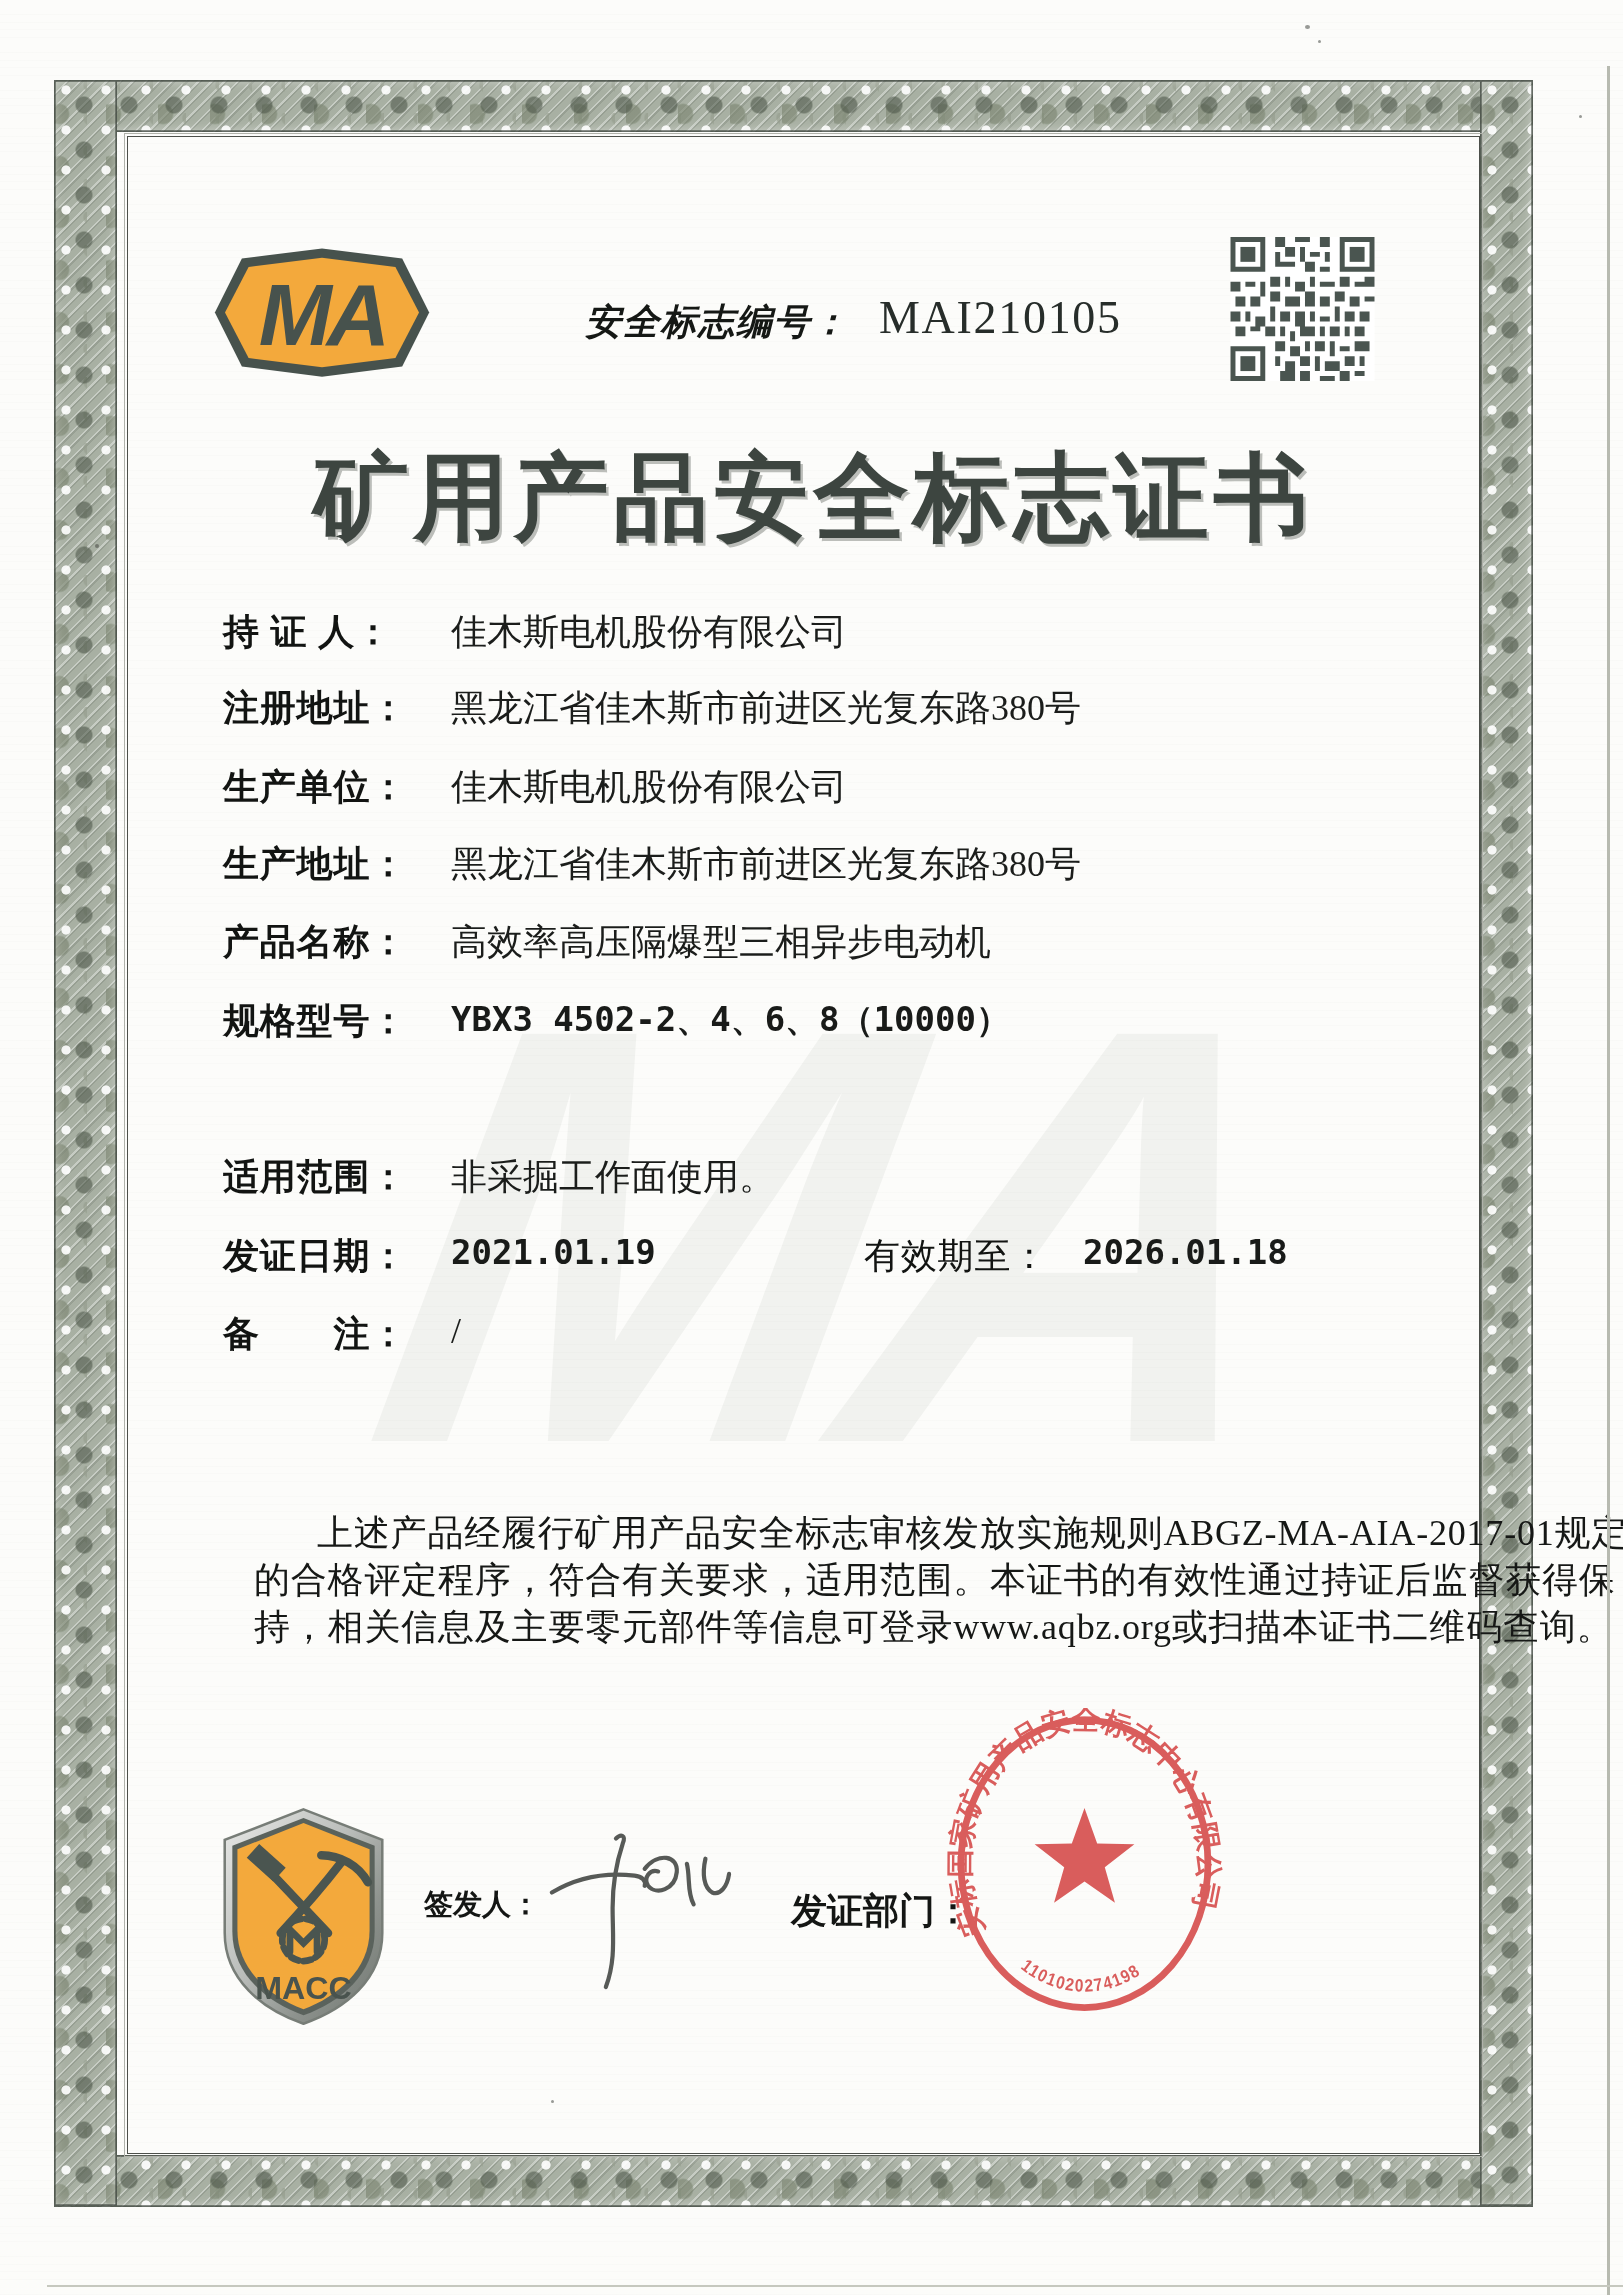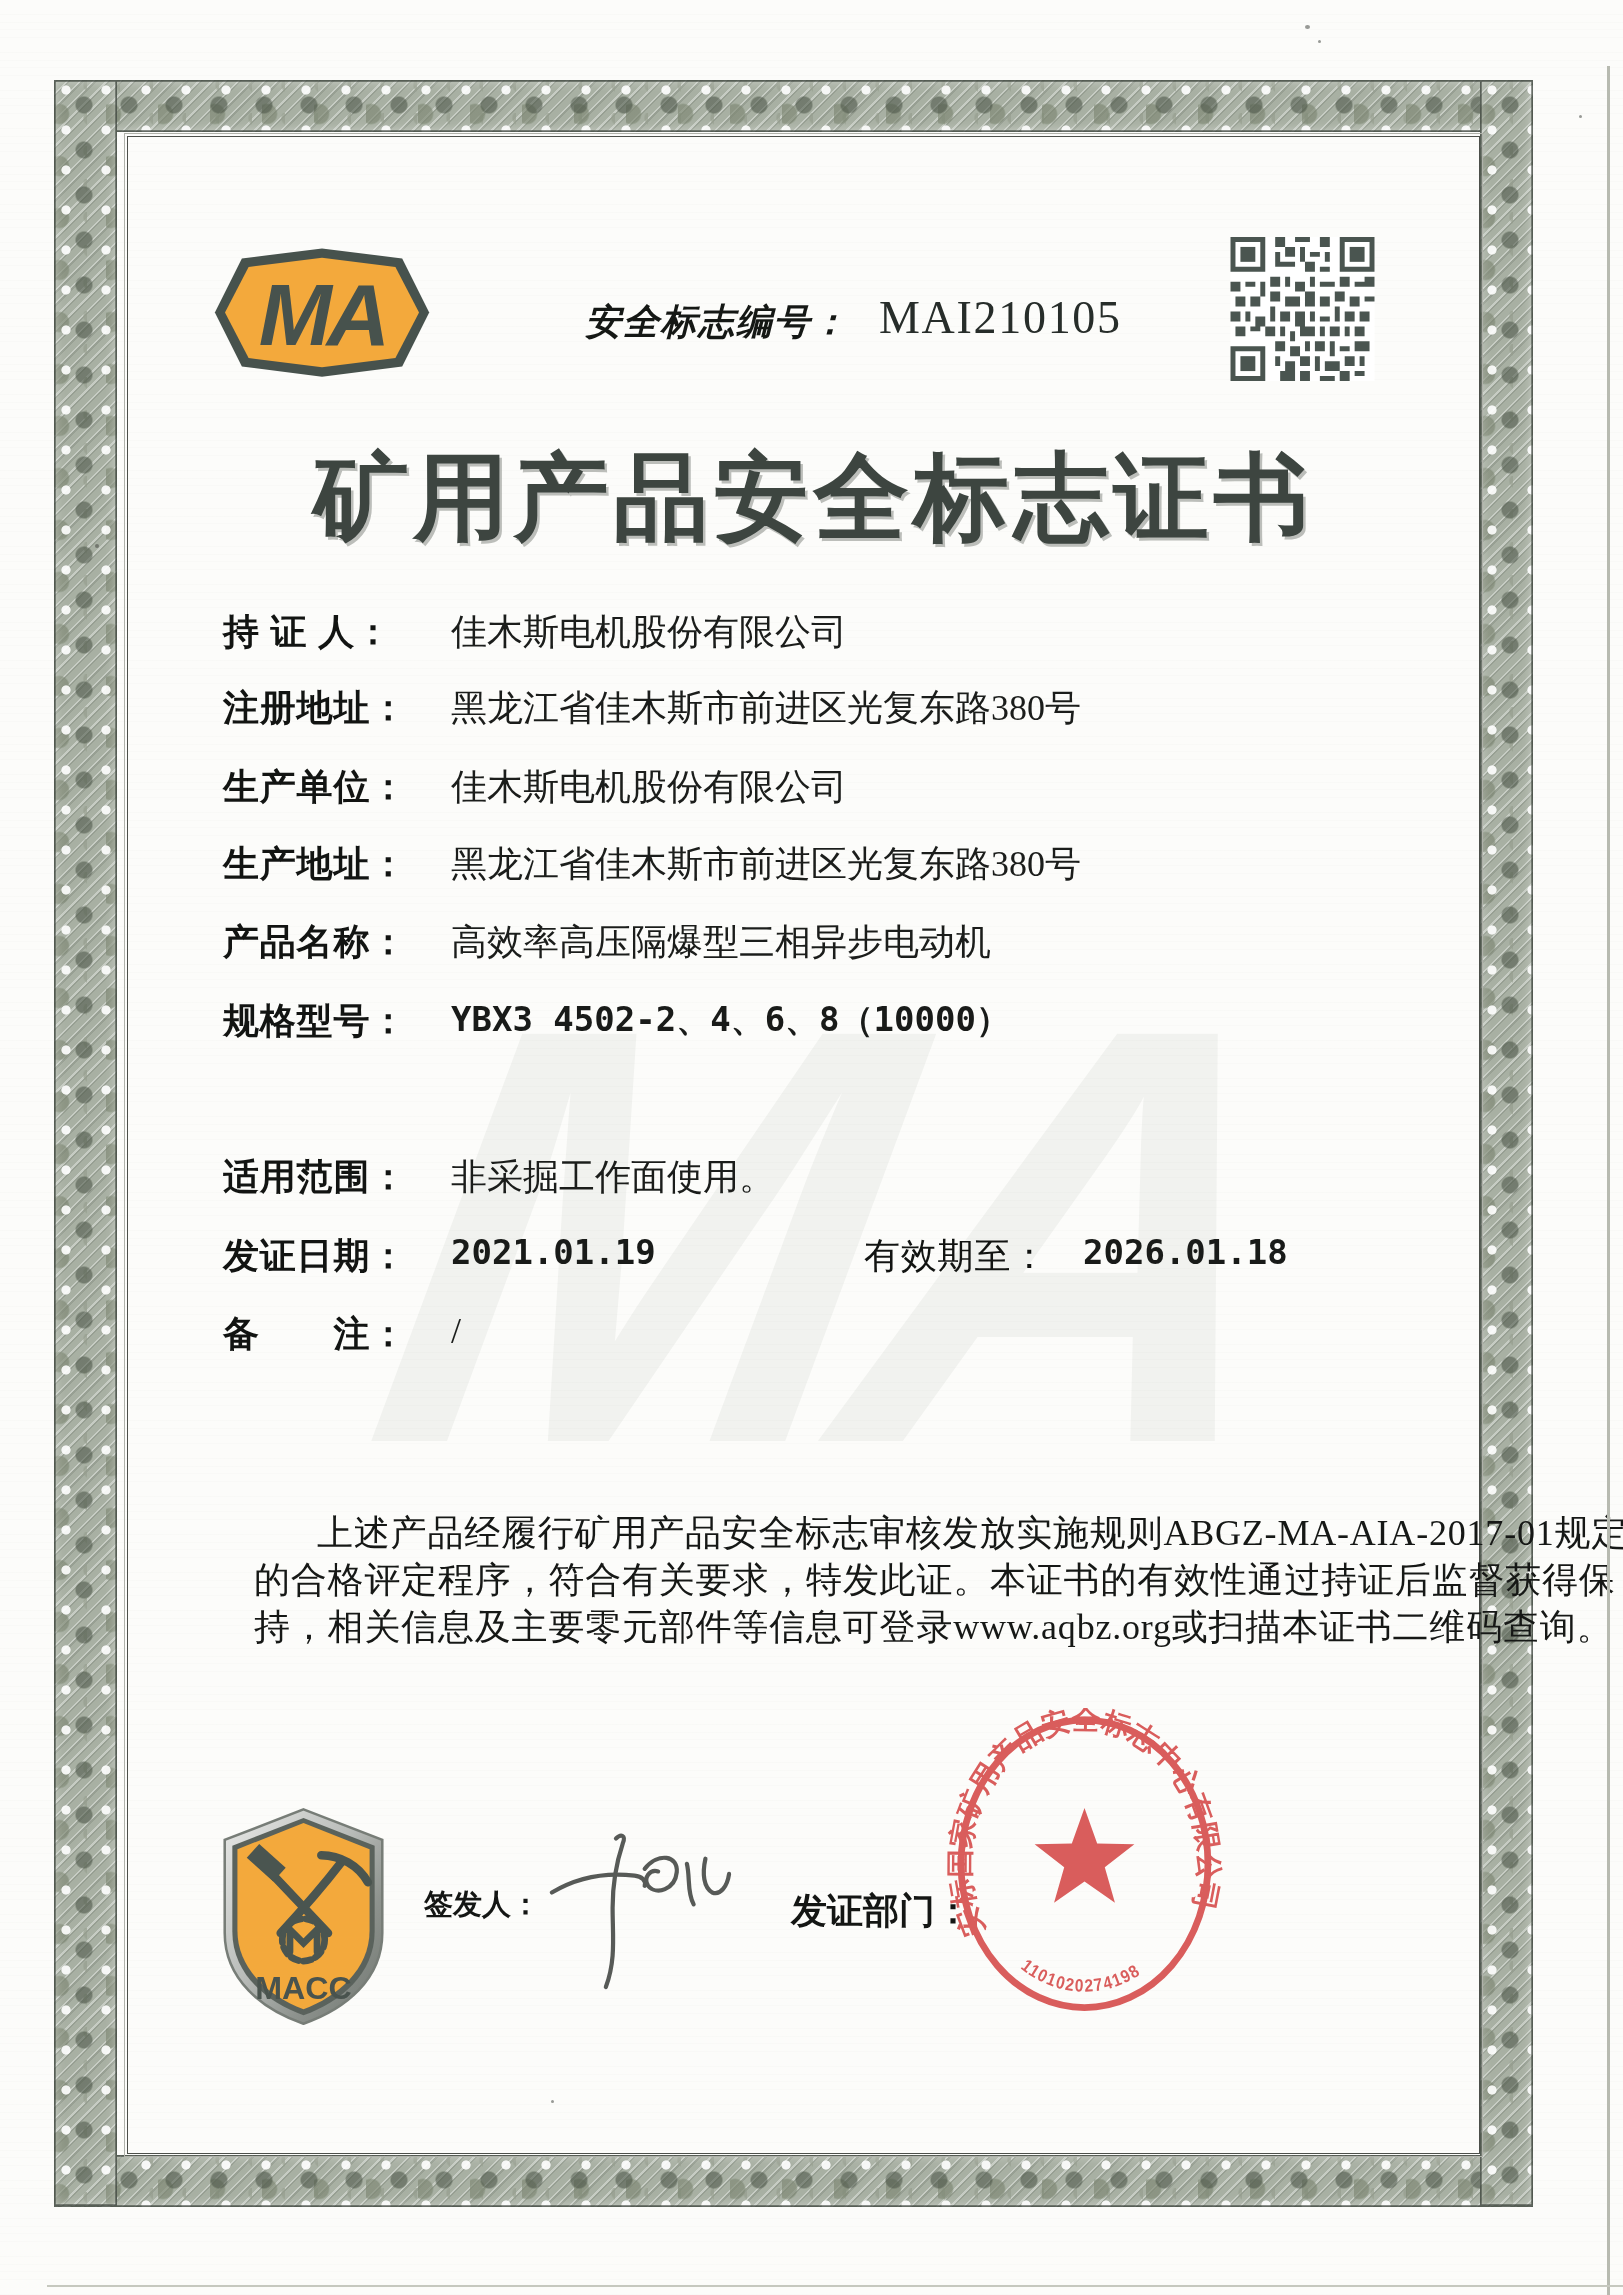--- a/index.html
+++ b/index.html
@@ -146,21 +146,21 @@
     <span class="lbl2">有效期至：</span>
     <span class="val2">2026.01.18</span>
   </div>
   <div class="row" style="top:1310px">
     <span class="lbl">备　　注：</span>
     <span class="val">/</span>
   </div>
 
   <div class="para">
     <div class="pline">上述产品经履行矿用产品安全标志审核发放实施规则ABGZ-MA-AIA-2017-01规定</div>
-    <div class="pline">的合格评定程序，符合有关要求，特发此证。本证书的有效性通过持证后监督获得保</div>
+    <div class="pline">的合格评定程序，符合有关要求，适用范围。本证书的有效性通过持证后监督获得保</div>
     <div class="pline">持，相关信息及主要零元部件等信息可登录www.aqbz.org或扫描本证书二维码查询。</div>
   </div>
 
   <svg class="svg-abs" style="left:201px;top:1806px" width="205" height="222" viewBox="0 0 242 262">
     <defs>
       <linearGradient id="metal" x1="0" y1="0" x2="1" y2="1">
         <stop offset="0" stop-color="#e9eae8"></stop>
           <stop offset=".45" stop-color="#b9bcb9"></stop>
         <stop offset=".7" stop-color="#8e938e"></stop>
           <stop offset="1" stop-color="#6d736d"></stop>

